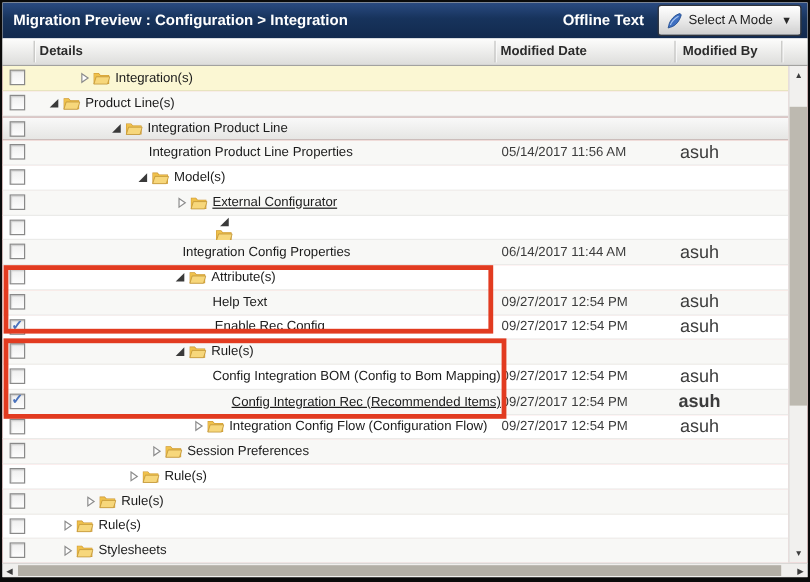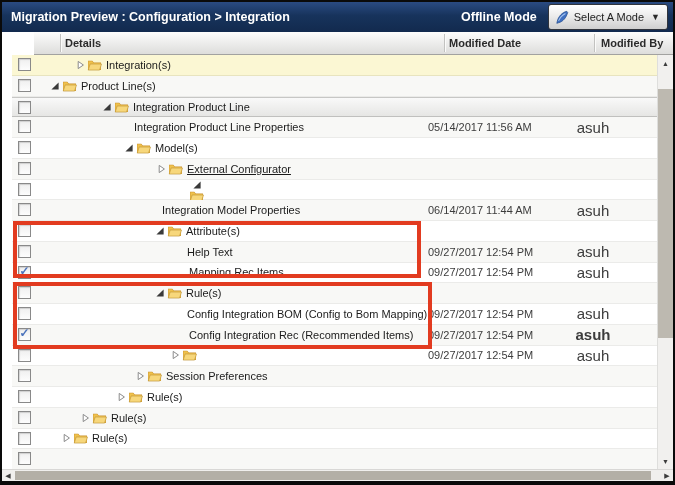--- a/index.html
+++ b/index.html
@@ -12,30 +12,30 @@
     display:flex;align-items:center;padding:0 5px 0 9px;}
   .title{color:#fff;font-weight:bold;font-size:12.5px;flex:1;white-space:nowrap;}
   .offline{color:#fff;font-weight:bold;font-size:12.5px;margin-right:11px;white-space:nowrap;}
   .mode-btn{height:24px;display:flex;align-items:center;gap:5px;padding:0 7px 0 5px;
     border:1px solid #30343c;border-radius:3px;font-size:11px;color:#1e1e1e;cursor:default;
     background:linear-gradient(#ffffff,#ececec 45%,#cfcfcf);box-shadow:inset 0 1px 0 #fff;}
   .caret{font-size:9px;color:#2a2a2a;line-height:1;margin-left:2px;}
 
   
   .colheader{height:23px;flex:0 0 23px;background:linear-gradient(#fdfdfc,#dddddb);
-    border-bottom:1px solid #a2a2a0;position:relative;box-sizing:border-box;margin-left:32px;}
+    border-bottom:1px solid #a2a2a0;position:relative;box-sizing:border-box;}
   .colheader .h{position:absolute;top:0;height:22px;display:flex;align-items:center;
     font-size:11px;font-weight:bold;color:#2b2b2b;white-space:nowrap;}
   .h-details{left:31px;}
   .h-date{left:415px;}
   .h-by{left:567px;}
   .hsep{position:absolute;top:2px;bottom:2px;width:1px;background:#c2c2c0;box-shadow:1px 0 0 #fbfbfa;}
 
   
-  .body{position:relative;flex:1;overflow:hidden;background:#fca5a5;margin-left:10px;}
+  .body{position:relative;flex:1;overflow:hidden;background:#fca5a5;}
   .rows{position:absolute;left:0;top:0;right:16px;bottom:0;}
   .row{position:relative;height:20.75px;box-sizing:border-box;border-bottom:1px solid #ebebe9;
     font-size:11px;color:#1b1b1b;background:#fff;}
   .row:nth-child(even){background:#f8f8f6;}
   .row.cream{background:#fbf7d3;border-bottom-color:#e8e4bf;}
   .row.selected{background:linear-gradient(#f9f9f9,#e6e6e4);
     border-top:1px solid #c7c7c5;border-bottom:1px solid #c0c0be;}
   .cb{position:absolute;left:6px;top:3px;width:13px;height:13px;box-sizing:border-box;
     border:1px solid #898989;background:linear-gradient(#efefef,#fdfdfd);
     box-shadow:inset 1px 1px 1px rgba(0,0,0,.14);}
@@ -68,21 +68,21 @@
   .hs-thumb{position:absolute;left:13px;top:1px;height:9px;width:636px;background:#b3afa6;}
 </style>
 </head>
 <body>
 
 <div class="window">
   <div class="inner">
 
     <div class="titlebar">
       <span class="title">Migration Preview : Configuration &gt; Integration</span>
-      <span class="offline">Offline Mode</span>
+      <span class="offline">Offline Text</span>
       <div class="mode-btn">
         <span style="display:inline-flex;">
           <svg width="15" height="15" viewBox="0 0 16 16">
             <path d="M13.6,1.4 C9,2.4 4.6,6.9 3.5,12 L3,14.2 L4.8,13.6 C9.8,12.4 13.2,7.9 14.6,2.6 Z" fill="#3f6fc1" stroke="#27508f" stroke-width="0.8"></path>
             <path d="M12.2,3.8 C9.2,5.4 6.2,8.4 4.9,11.6" stroke="#a4c3ef" stroke-width="1.1" fill="none"></path>
           </svg>
         </span>
         <span>Select A Mode</span>
         <span class="caret">▼</span>
       </div>
@@ -188,21 +188,21 @@
                   <path d="M1,2 h4.6 l1.6,1.8 H15 V12 H1 Z" fill="#c9912c"></path>
                   <path d="M1.4,2.5 h4 l1.5,1.7 h7.7 v7.2 H1.4 Z" fill="#efc14c"></path>
                   <path d="M3.3,5.4 H15.6 L13.5,12 H1.2 Z" fill="#f7d77b" stroke="#c09435" stroke-width="0.7"></path>
                 </svg></span>
               <span class="label">Integration Model</span>
             </span>
           </div>
           <div class="row">
             <span class="cb"></span>
             <span class="tree" style="left: 148px;">
-              <span class="label">Integration Model Properties</span>
+              <span class="label">Integration Config Properties</span>
             </span>
             <span class="cell-date">06/14/2017 11:44 AM</span>
             <span class="cell-by">asuh</span>
           </div>
           <div class="row">
             <span class="cb"></span>
             <span class="tree" style="left: 143px;">
               <span class="arrow"><svg width="10" height="10" viewBox="0 0 10 10">
                   <path d="M8.6,1.4 V8.6 H1.4 Z" fill="#3a3a3a"></path>
                 </svg></span>
@@ -220,21 +220,21 @@
               <span class="label">Help Text</span>
             </span>
             <span class="cell-date">09/27/2017 12:54 PM</span>
             <span class="cell-by">asuh</span>
           </div>
           <div class="row">
             <span class="cb">
               <span class="check">✓</span>
             </span>
             <span class="tree" style="left: 175px;">
-              <span class="label">Mapping Rec Items</span>
+              <span class="label">Enable Rec Config</span>
             </span>
             <span class="cell-date">09/27/2017 12:54 PM</span>
             <span class="cell-by">asuh</span>
           </div>
           <div class="row">
             <span class="cb"></span>
             <span class="tree" style="left: 143px;">
               <span class="arrow"><svg width="10" height="10" viewBox="0 0 10 10">
                   <path d="M8.6,1.4 V8.6 H1.4 Z" fill="#3a3a3a"></path>
                 </svg></span>
@@ -251,37 +251,38 @@
             <span class="tree" style="left: 173px;">
               <span class="label">Config Integration BOM (Config to Bom Mapping)</span>
             </span>
             <span class="cell-date">09/27/2017 12:54 PM</span>
             <span class="cell-by">asuh</span>
           </div>
           <div class="row">
             <span class="cb">
               <span class="check">✓</span>
             </span>
-            <span class="tree" style="left: 175px;">
+            <span class="tree" style="left: 189px; text-decoration: underline;">
               <span class="label">Config Integration Rec (Recommended Items)</span>
             </span>
             <span class="cell-date">09/27/2017 12:54 PM</span>
             <span class="cell-by by-bold">asuh</span>
           </div>
           <div class="row">
             <span class="cb"></span>
             <span class="tree" style="left: 158px;">
               <span class="arrow"><svg width="10" height="10" viewBox="0 0 10 10">
                   <path d="M3.2,1.4 L8.4,5 L3.2,8.6 Z" fill="#fefefe" stroke="#8c8c8c" stroke-width="1"></path>
                 </svg></span>
               <span class="folder"><svg width="15" height="12" viewBox="0 0 16 13">
                   <path d="M1,2 h4.6 l1.6,1.8 H15 V12 H1 Z" fill="#c9912c"></path>
                   <path d="M1.4,2.5 h4 l1.5,1.7 h7.7 v7.2 H1.4 Z" fill="#efc14c"></path>
                   <path d="M3.3,5.4 H15.6 L13.5,12 H1.2 Z" fill="#f7d77b" stroke="#c09435" stroke-width="0.7"></path>
                 </svg></span>
+              <span class="label">Integration Config Flow (Configuration Flow)</span>
             </span>
             <span class="cell-date">09/27/2017 12:54 PM</span>
             <span class="cell-by">asuh</span>
           </div>
           <div class="row">
             <span class="cb"></span>
             <span class="tree" style="left: 123px;">
               <span class="arrow"><svg width="10" height="10" viewBox="0 0 10 10">
                   <path d="M3.2,1.4 L8.4,5 L3.2,8.6 Z" fill="#fefefe" stroke="#8c8c8c" stroke-width="1"></path>
                 </svg></span>
@@ -330,20 +331,31 @@
               <span class="folder"><svg width="15" height="12" viewBox="0 0 16 13">
                   <path d="M1,2 h4.6 l1.6,1.8 H15 V12 H1 Z" fill="#c9912c"></path>
                   <path d="M1.4,2.5 h4 l1.5,1.7 h7.7 v7.2 H1.4 Z" fill="#efc14c"></path>
                   <path d="M3.3,5.4 H15.6 L13.5,12 H1.2 Z" fill="#f7d77b" stroke="#c09435" stroke-width="0.7"></path>
                 </svg></span>
               <span class="label">Rule(s)</span>
             </span>
           </div>
           <div class="row">
             <span class="cb"></span>
+            <span class="tree" style="left: 49px;">
+              <span class="arrow"><svg width="10" height="10" viewBox="0 0 10 10">
+                  <path d="M3.2,1.4 L8.4,5 L3.2,8.6 Z" fill="#fefefe" stroke="#8c8c8c" stroke-width="1"></path>
+                </svg></span>
+              <span class="folder"><svg width="15" height="12" viewBox="0 0 16 13">
+                  <path d="M1,2 h4.6 l1.6,1.8 H15 V12 H1 Z" fill="#c9912c"></path>
+                  <path d="M1.4,2.5 h4 l1.5,1.7 h7.7 v7.2 H1.4 Z" fill="#efc14c"></path>
+                  <path d="M3.3,5.4 H15.6 L13.5,12 H1.2 Z" fill="#f7d77b" stroke="#c09435" stroke-width="0.7"></path>
+                </svg></span>
+              <span class="label">Stylesheets</span>
+            </span>
           </div>
         </div>
 
       <div class="vscroll">
         <div class="vs-btn vs-up">▲</div>
         <div class="vs-thumb"></div>
         <div class="vs-btn vs-down">▼</div>
       </div>
     <div class="redbox" style="top: 166px; left: 1px; width: 408px; height: 57px; border-color: rgb(226, 59, 32);"></div>
         <div class="redbox" style="top: 227px; left: 1px; width: 419px; height: 67px; border-color: rgb(226, 59, 32);"></div>

